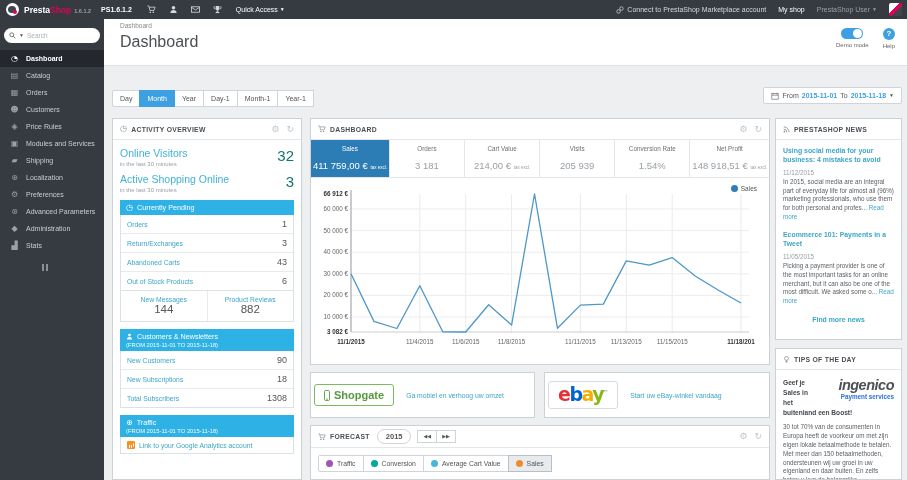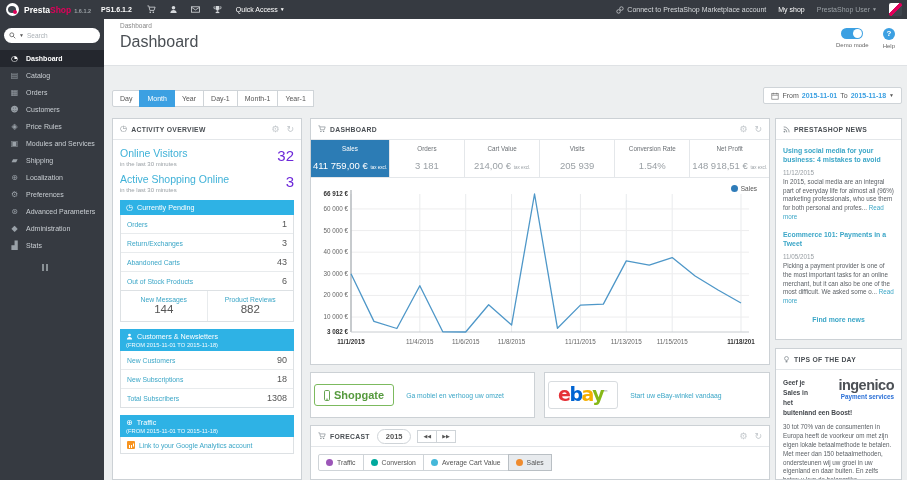--- a/index.html
+++ b/index.html
@@ -68,21 +68,21 @@
   .panel-title{font-size:6.8px;font-weight:bold;color:#4a4f54;letter-spacing:.3px;display:flex;gap:4px;align-items:center;}
   .panel-title svg,.panel-title .glyph{color:#8a9196;}
   .glyph{font-size:8px;line-height:1;font-family:"DejaVu Sans",sans-serif;}
   .ptools{margin-left:auto;display:flex;gap:7px;color:#c3c8cc;font-size:9px;line-height:1;cursor:pointer;font-family:"DejaVu Sans",sans-serif;}
   
   .activity{height:100%;overflow:hidden;}
   .activity-body{padding:7px;}
   .big-stat{display:flex;justify-content:space-between;margin-bottom:6px;}
   .big-label{font-size:10.5px;color:var(--link-bright);cursor:pointer;}
   .big-sub{font-size:6px;color:#9aa0a5;margin-top:2px;}
-  .big-value{font-size:15px;color:#6d28d9;}
+  .big-value{font-size:15px;color:#0f766e;}
   .sec-head{background:var(--sec);color:#fff;padding:3px 6px;font-size:7.2px;margin-top:7px;}
   .sec-head .t{display:flex;align-items:center;gap:4px;}
   .sec-sub{font-size:5.8px;opacity:.95;margin-top:1px;}
   .sec-rows{border:1px solid #dde1e4;border-top:none;}
   .s-row{display:flex;justify-content:space-between;align-items:center;padding:4px 6px;border-bottom:1px solid #e8ebed;background:#fff;}
   .s-row:last-child{border-bottom:none;}
   .s-label{font-size:6.8px;color:var(--link);cursor:pointer;display:flex;align-items:center;gap:4px;}
   .s-val{font-size:9px;color:#555;}
   .notif-grid{display:flex;border:1px solid #dde1e4;border-top:none;}
   .notif-cell{flex:1;text-align:center;padding:5px 2px 6px;}
@@ -109,42 +109,42 @@
   .banner{height:46px;background:#fff;border:1px solid #ccd1d5;display:flex;align-items:center;padding:0 3px;cursor:pointer;}
   .banner.shopgate{width:225px;margin-right:9px;}
   .banner.ebay{flex:1;}
   .logo-box{display:flex;align-items:center;gap:4px;border:1px solid #7cba5e;border-radius:3px;padding:4px 9px;background:#fff;}
   .sg-text{color:#569a3e;font-weight:bold;font-size:11px;}
   .ebay-box{border:1px solid #d8dcdf;border-radius:3px;padding:1px 9px 3px;background:#fff;}
   .ebay-logo{font-size:19px;font-weight:bold;letter-spacing:-1.5px;font-family:"DejaVu Sans",sans-serif;}
   .ebay-logo sup{font-size:5px;color:#9aa0a5;letter-spacing:0;}
   .banner-link{font-size:6.8px;color:var(--link);margin-left:12px;}
   
-  .forecast{flex:1;overflow:hidden;display:flex;flex-direction:column;}
+  .forecast{flex:1;overflow:hidden;display:flex;flex-direction:column;justify-content:center;}
   .year-pill{border:1px solid #cfd4d8;border-radius:8px;padding:2px 8px;font-size:7.5px;font-weight:bold;color:#555;margin-left:7px;cursor:pointer;}
   .nav-group{display:flex;margin-left:7px;}
   .nav-btn{border:1px solid #cfd4d8;background:#fff;font-size:5px;color:#555;padding:3px 5px;margin-left:-1px;cursor:pointer;line-height:1;}
   .metric-row{padding:7px 7px;display:flex;}
   .metric-btn{display:flex;align-items:center;gap:4px;border:1px solid #cfd4d8;background:#fff;padding:4px 7px;font-size:6.8px;color:#555;margin-left:-1px;cursor:pointer;}
   .metric-btn:first-child{margin-left:0;border-radius:2px 0 0 2px;}
   .metric-btn.active{background:#e8ebee;border-color:#b9bfc4;z-index:1;}
   .dot{width:7px;height:7px;border-radius:50%;flex:none;}
   
   .news{height:222px;margin-bottom:8px;overflow:hidden;}
   .news-body{padding:7px;}
   .news-item + .news-item{margin-top:10px;}
   .news-title{font-size:6.9px;font-weight:bold;color:var(--link);line-height:1.3;cursor:pointer;}
   .news-date{font-size:6.3px;color:#9aa0a5;margin:4px 0 2px;}
   .news-text{font-size:6.3px;color:#5a5f64;line-height:1.38;}
   .read-more{color:var(--link);cursor:pointer;}
   .find-more{text-align:center;font-size:6.9px;font-weight:bold;color:var(--link);margin-top:10px;cursor:pointer;}
   .tips{flex:1;overflow:hidden;}
   .tips-body{padding:8px 7px;font-size:6.3px;color:#5a5f64;line-height:1.42;}
   .ingenico{float:right;width:76px;text-align:right;margin:0 0 3px 4px;cursor:pointer;}
-  .ing-main{font-size:14.5px;font-weight:bold;color:#4d5156;letter-spacing:-.5px;line-height:1;}
+  .ing-main{font-size:14.5px;font-weight:bold;color:#4d5156;letter-spacing:-.5px;line-height:1;font-style:italic;}
   .ing-sub{font-size:6.3px;font-weight:bold;color:#2a6fd6;line-height:1.15;}
   .tips-headline{font-weight:bold;color:#44484d;font-size:6.6px;line-height:1.45;}
   .tips-text{margin-top:5px;}
 </style>
 </head>
 <body>
 
 <div class="topbar">
   <div class="logo"></div>
   <div class="brand"><span>Presta</span><span class="shop">Shop</span><span class="ver">1.6.1.2</span></div>

